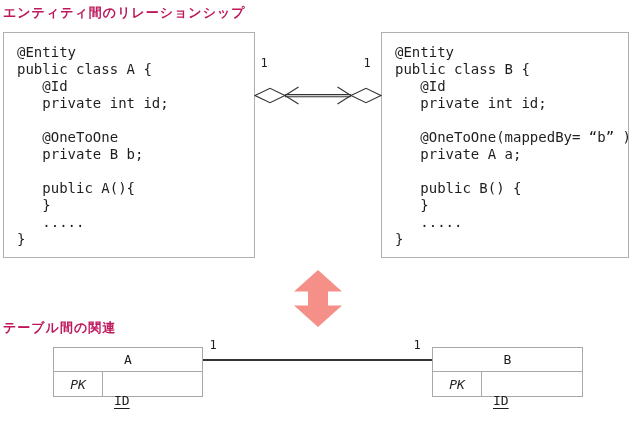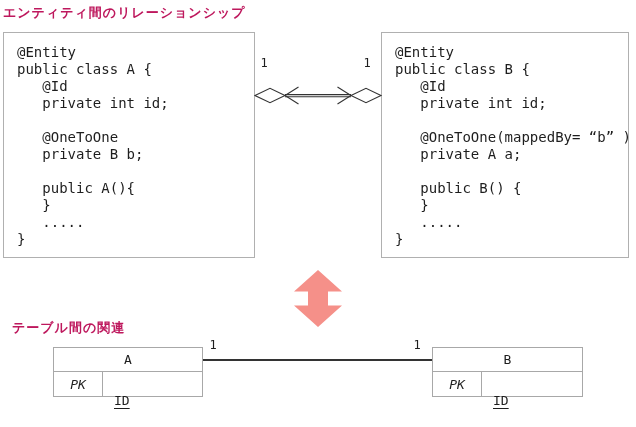--- a/index.html
+++ b/index.html
@@ -9,21 +9,21 @@
     font-family: "DejaVu Sans Mono", "Liberation Mono", monospace;
     color: #222222;
   }
   .section-title {
     position: absolute;
     font-family: "DejaVu Sans", "Liberation Sans", sans-serif;
     font-size: 13px; font-weight: 600; color: #be185d; letter-spacing: 1px;
     white-space: nowrap;
   }
   .title-top { left: 3px; top: 4px; }
-  .title-bottom { left: 3px; top: 319px; margin-left: 9px; }
+  .title-bottom { left: 3px; top: 319px; }
   .code-box {
     position: absolute; border: 1px solid #b0b0b0; background: #ffffff;
   }
   .box-a { left: 3px;   top: 32px; width: 252px; height: 226px; }
   .box-b { left: 381px; top: 32px; width: 248px; height: 226px; }
   .code-box pre {
     font-family: "DejaVu Sans Mono", "Liberation Mono", monospace;
     font-size: 14px; line-height: 17px; color: #1e1e1e;
     padding: 11px 0 0 13px; white-space: pre;
   }

